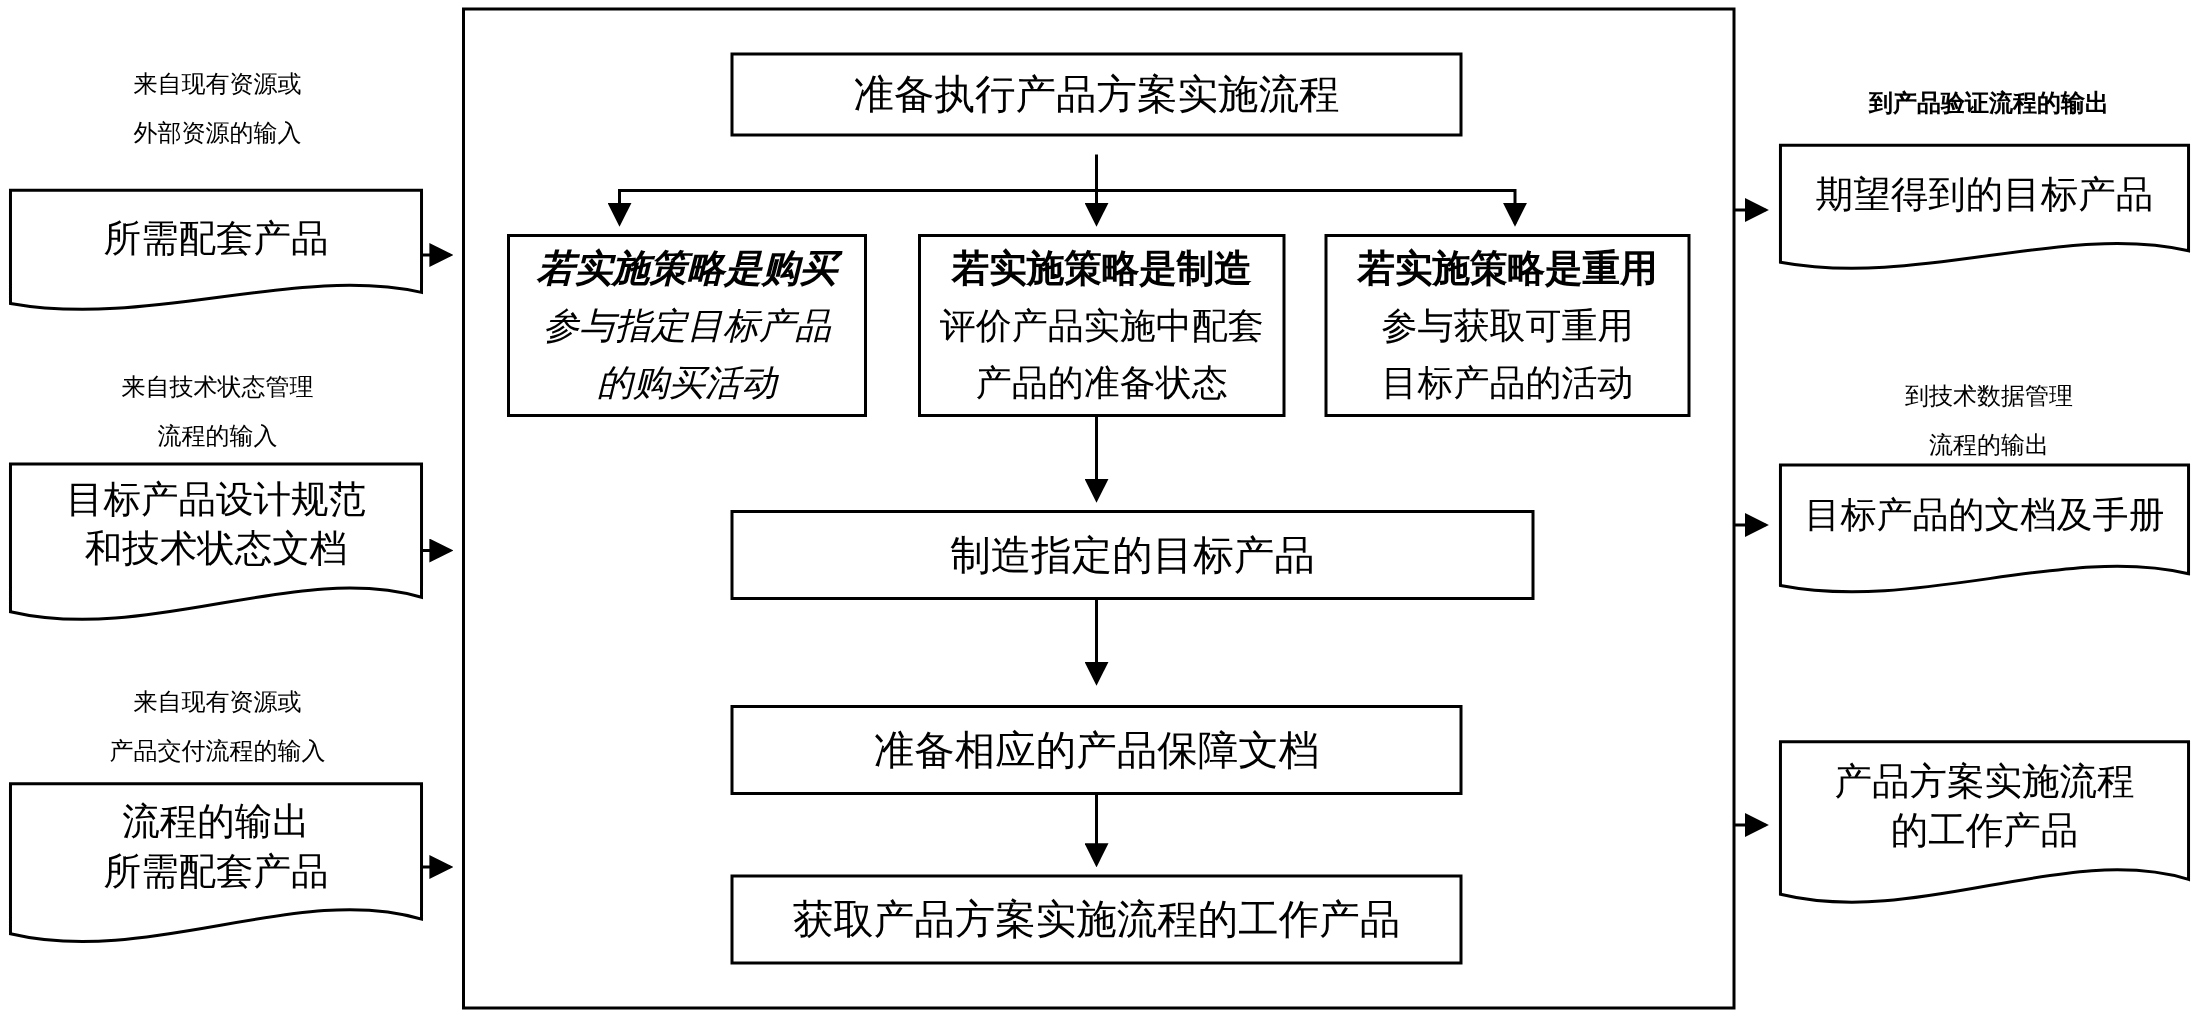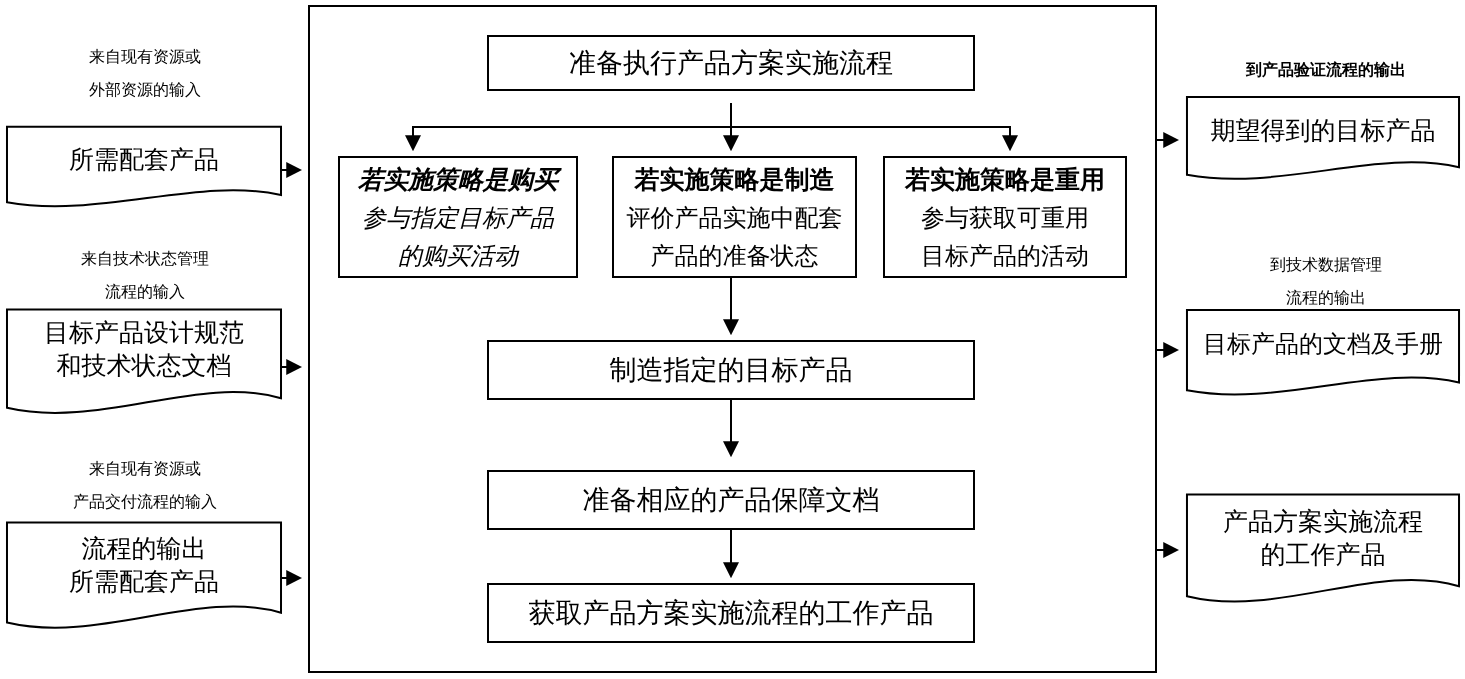--- a/index.html
+++ b/index.html
@@ -78,21 +78,21 @@
     <span class="branch-title">若实施策略是制造</span>
     <span>评价产品实施中配套</span>
     <span>产品的准备状态</span>
   </div>
   <div class="box branch" style="left:883px;top:156px;width:244px;height:122px;">
     <span class="branch-title">若实施策略是重用</span>
     <span>参与获取可重用</span>
     <span>目标产品的活动</span>
   </div>
 
-  <div class="box step" style="left:487px;top:340px;width:488px;height:60px;">
+  <div class="box step" style="left:487px;top:340px;width:536px;height:60px;">
     <span>制造指定的目标产品</span>
   </div>
   <div class="box step" style="left:487px;top:470px;width:488px;height:60px;">
     <span>准备相应的产品保障文档</span>
   </div>
   <div class="box step" style="left:487px;top:583px;width:488px;height:60px;">
     <span>获取产品方案实施流程的工作产品</span>
   </div>
 
   <div class="side-label" style="left:10px;top:40px;width:270px;">

